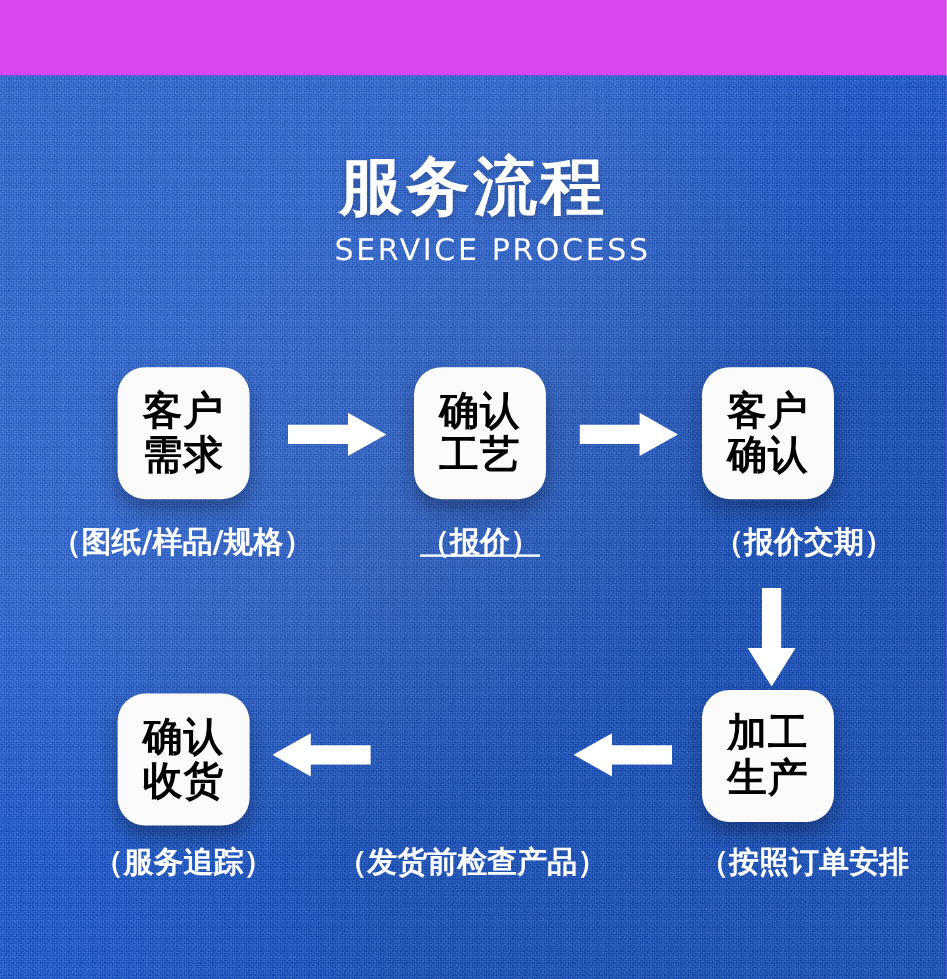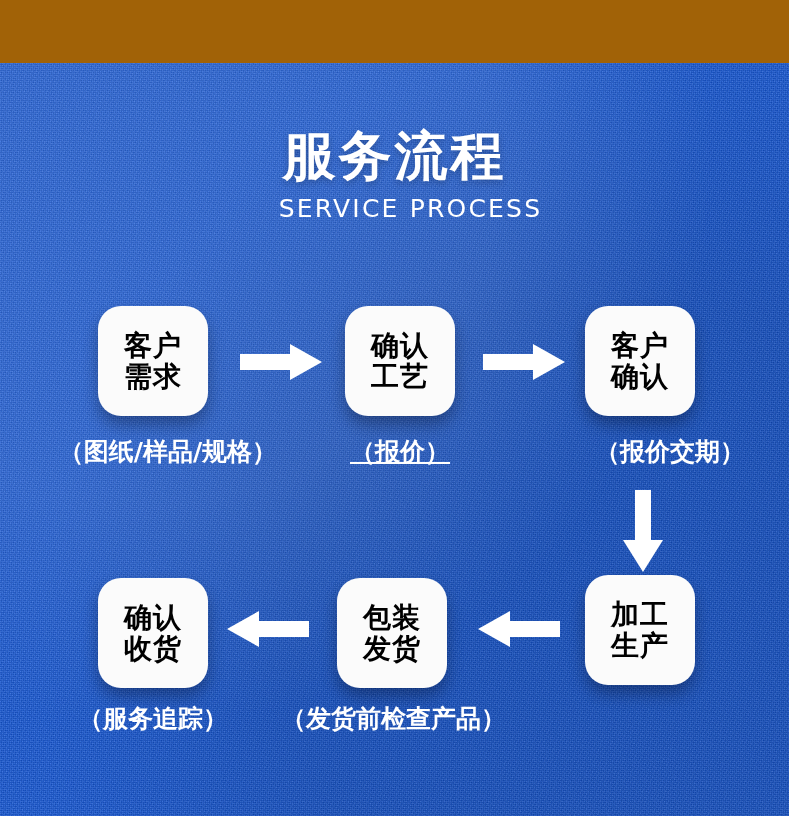--- a/index.html
+++ b/index.html
@@ -5,21 +5,21 @@
   html, body {
     margin: 0;
     padding: 0;
     background: #ffffff;
   }
   #root {
     position: relative;
     width: 789px;
     height: 816px;
     overflow: hidden;
-    background: #a16207;
+    background: #d946ef;
     font-family: "DejaVu Sans", "Liberation Sans", sans-serif;
   }
   
   .blue-panel {
     position: absolute;
     left: 0;
     top: 63px;
     width: 789px;
     height: 753px;
     background-color: #1356d8;
@@ -77,21 +77,21 @@
     background: #fbfbfb;
     border-radius: 23px;
     box-shadow: 0 9px 16px rgba(0,0,10,0.30);
     display: flex;
     flex-direction: column;
     align-items: center;
     justify-content: center;
   }
   .flow-box .bx-line {
     color: #000000;
-    font-size: 28px;
+    font-size: 33px;
     font-weight: bold;
     line-height: 1.12;
     letter-spacing: 1px;
     white-space: nowrap;
   }
 
   
   .caption {
     position: absolute;
     color: #ffffff;
@@ -131,21 +131,21 @@
   <div class="flow-box" style="left:345px; top:306px;">
     <div class="bx-line">确认</div>
     <div class="bx-line">工艺</div>
   </div>
 
   <div class="flow-box" style="left:585px; top:306px;">
     <div class="bx-line">客户</div>
     <div class="bx-line">确认</div>
   </div>
 
-  <div class="caption" style="left:18px; top:436px; width:300px;">（图纸/样品/规格）</div>
+  <div class="caption" style="left:2px; top:436px; width:300px;">（图纸/样品/规格）</div>
   <div class="caption" style="left:300px; top:436px; width:200px;text-decoration:underline;">（报价）</div>
   <div class="caption" style="left:565px; top:436px; width:210px;">（报价交期）</div>
 
   <div class="arrow" style="left:240px; top:344px;">
     <svg width="82" height="36" viewBox="0 0 82 36" aria-hidden="true">
       <polygon points="0,10 50,10 50,0 82,18 50,36 50,26 0,26" fill="#ffffff"></polygon>
     </svg>
   </div>
   <div class="arrow" style="left:483px; top:344px;">
     <svg width="82" height="36" viewBox="0 0 82 36" aria-hidden="true">
@@ -157,24 +157,20 @@
     <svg width="40" height="82" viewBox="0 0 40 82" aria-hidden="true">
       <polygon points="12,0 28,0 28,50 40,50 20,82 0,50 12,50" fill="#ffffff"></polygon>
     </svg>
   </div>
 
   <div class="flow-box" style="left:585px; top:575px;">
     <div class="bx-line">加工</div>
     <div class="bx-line">生产</div>
   </div>
 
-  <div class="flow-box" style="left:337px; top:578px;">
-    <div class="bx-line">包装</div>
-    <div class="bx-line">发货</div>
-  </div>
 
   <div class="flow-box" style="left:98px; top:578px;">
     <div class="bx-line">确认</div>
     <div class="bx-line">收货</div>
   </div>
 
   <div class="arrow" style="left:478px; top:611px;">
     <svg width="82" height="36" viewBox="0 0 82 36" aria-hidden="true">
       <polygon points="82,10 32,10 32,0 0,18 32,36 32,26 82,26" fill="#ffffff"></polygon>
     </svg>
@@ -182,15 +178,16 @@
   <div class="arrow" style="left:227px; top:611px;">
     <svg width="82" height="36" viewBox="0 0 82 36" aria-hidden="true">
       <polygon points="82,10 32,10 32,0 0,18 32,36 32,26 82,26" fill="#ffffff"></polygon>
     </svg>
   </div>
 
   <div class="caption" style="left:48px; top:703px; width:210px;">（服务追踪）</div>
   <div class="caption" style="left:266px; top:703px; width:255px;">（发货前检查产品）</div>
 
   <div class="caption multi" style="left:555px; top:703px; width:230px;">
+    <div>（按照订单安排</div>
   </div>
 
 </div>
 
 </body></html>

